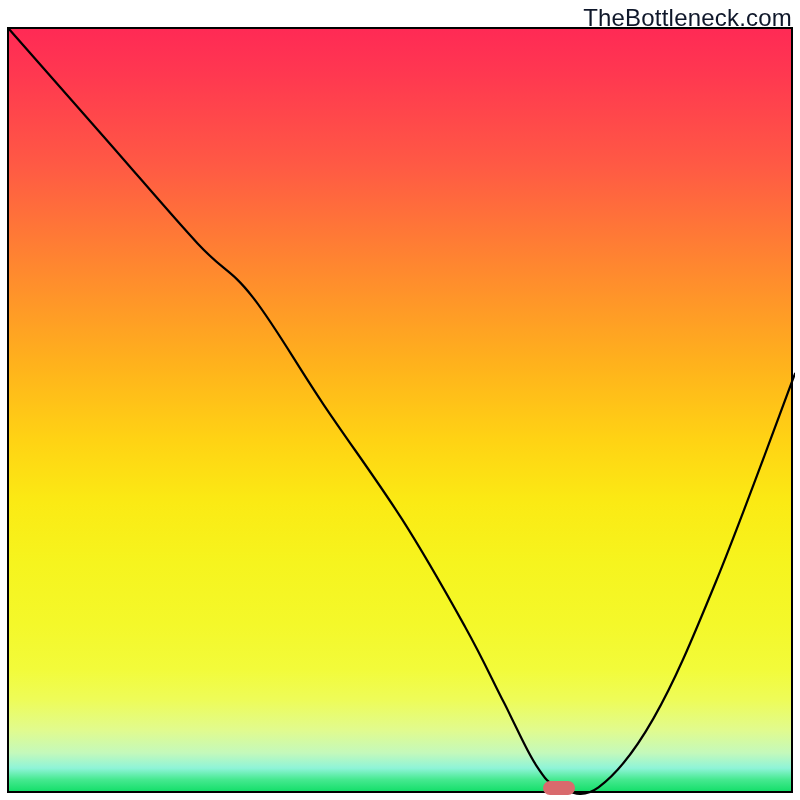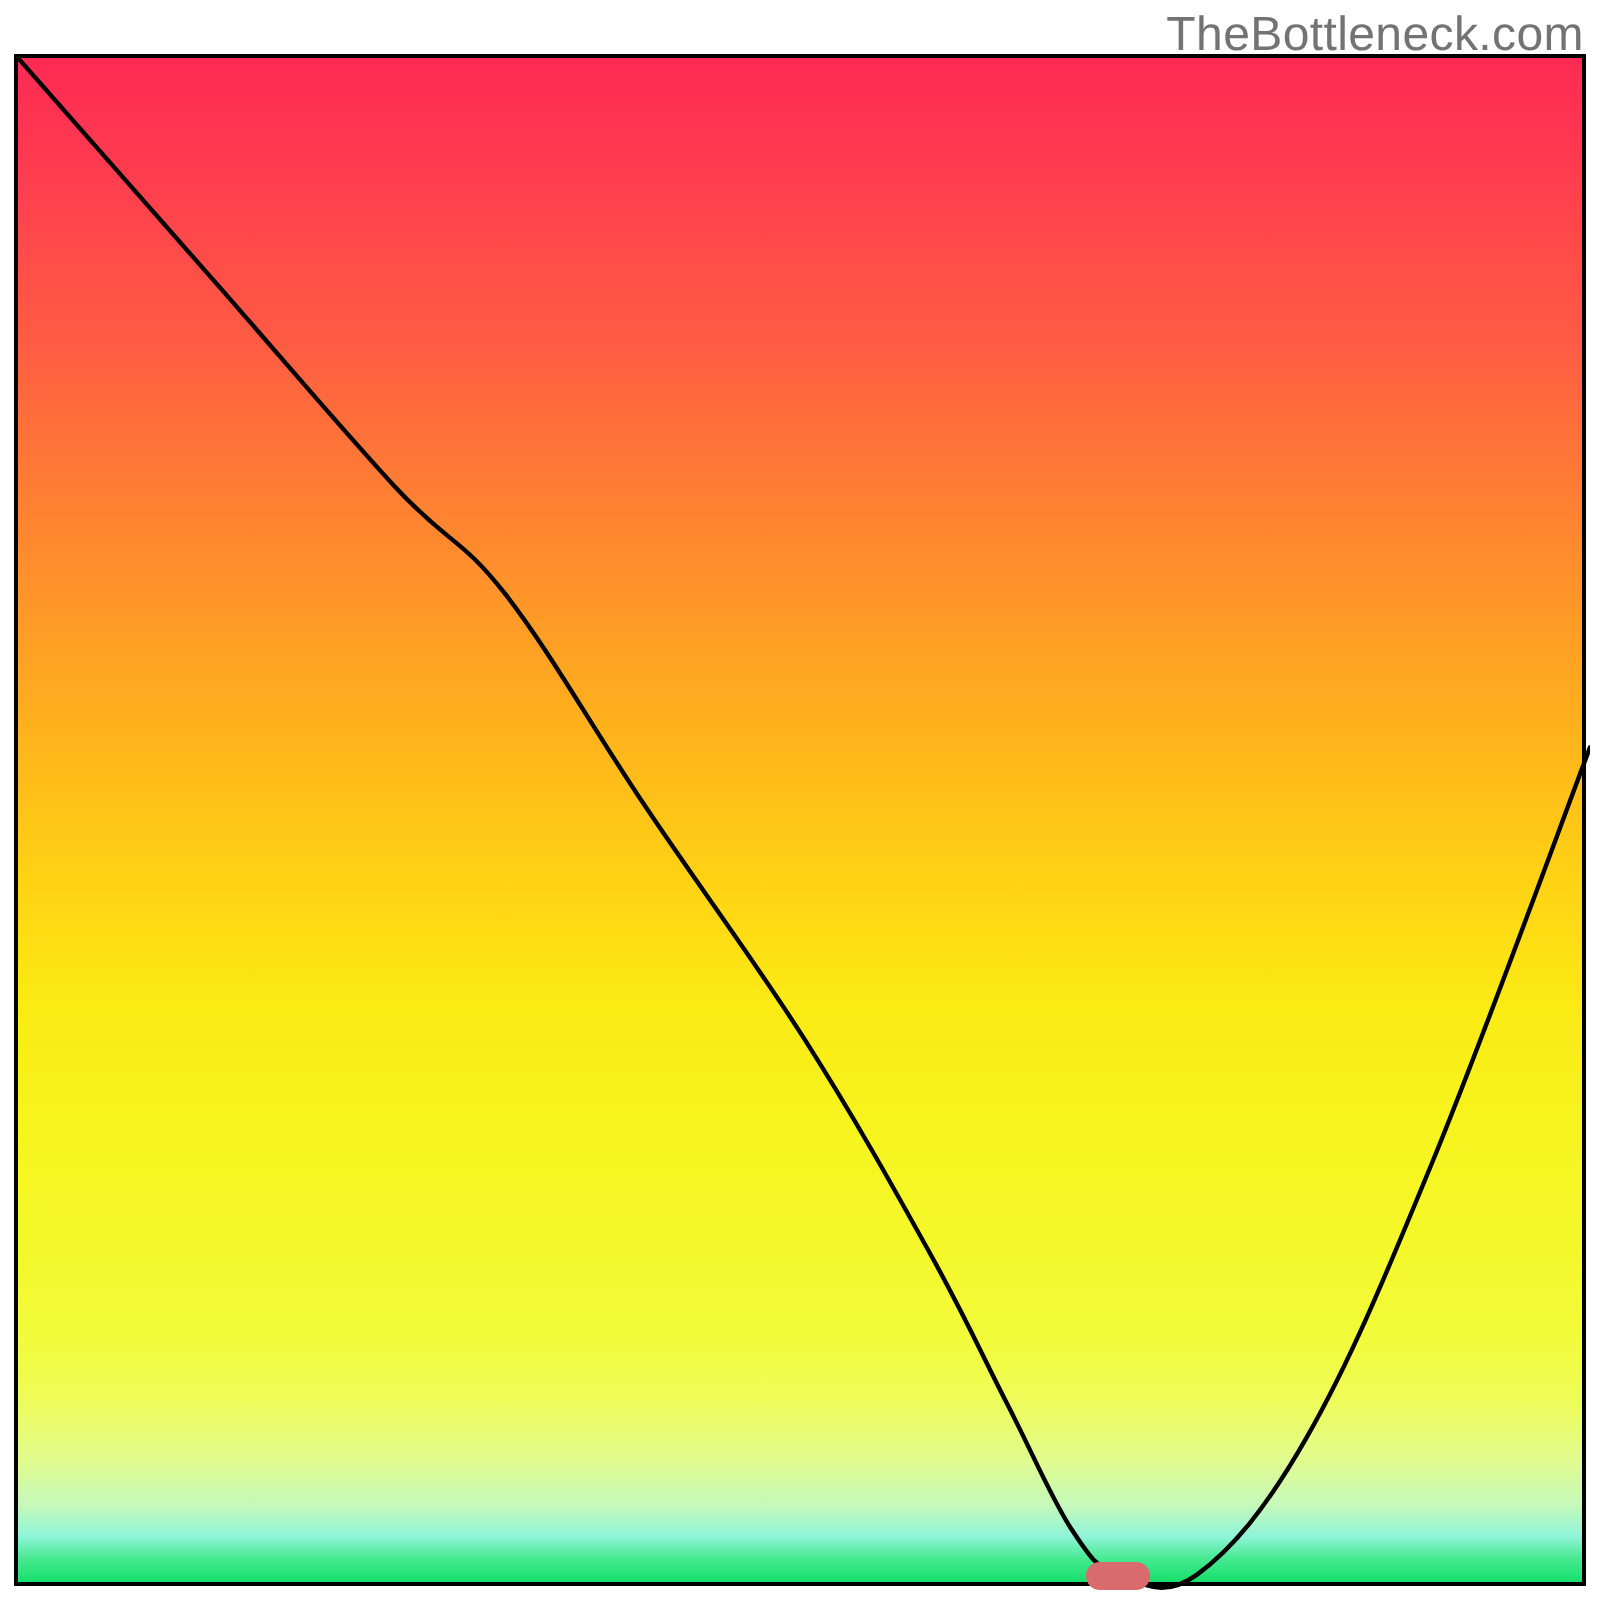--- a/index.html
+++ b/index.html
@@ -37,21 +37,21 @@
     );
     box-sizing: border-box;
     border: 2px solid #000;
   }
   .watermark {
     position: absolute;
     top: 4px;
     right: 8px;
     font-size: 24px;
     font-weight: 400;
-    color: #737373;
+    color: #0f172a;
     letter-spacing: 0.2px;
   }
   svg.curve {
     position: absolute;
     left: 0;
     top: 0;
     width: 786px;
     height: 766px;
   }
   .marker {

